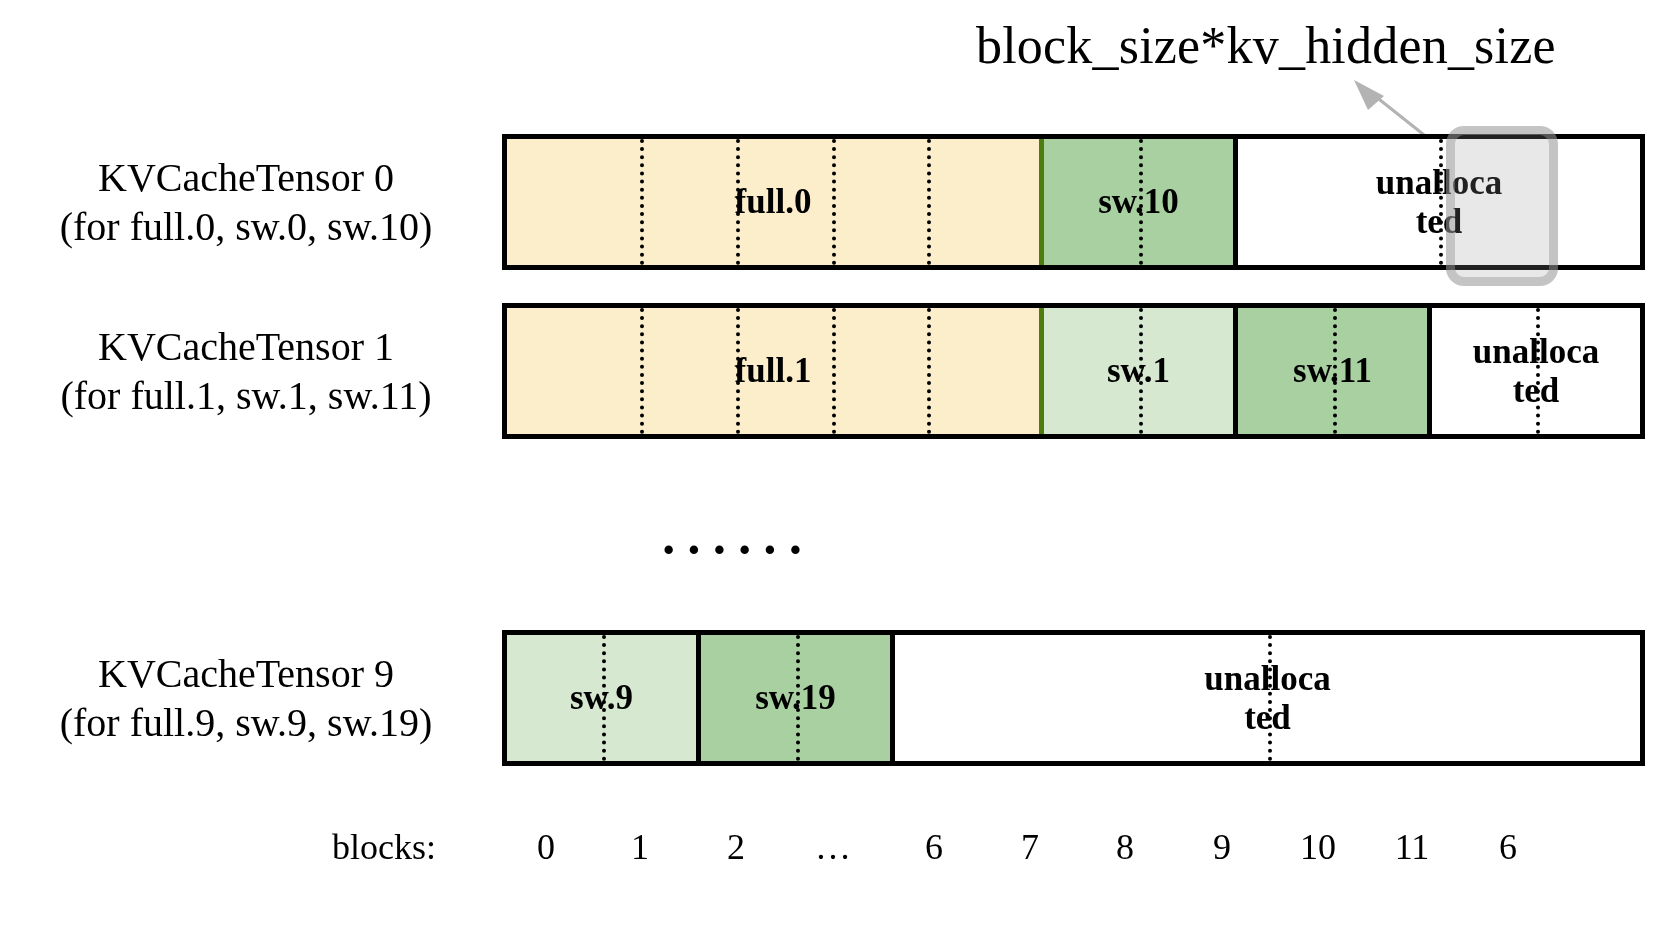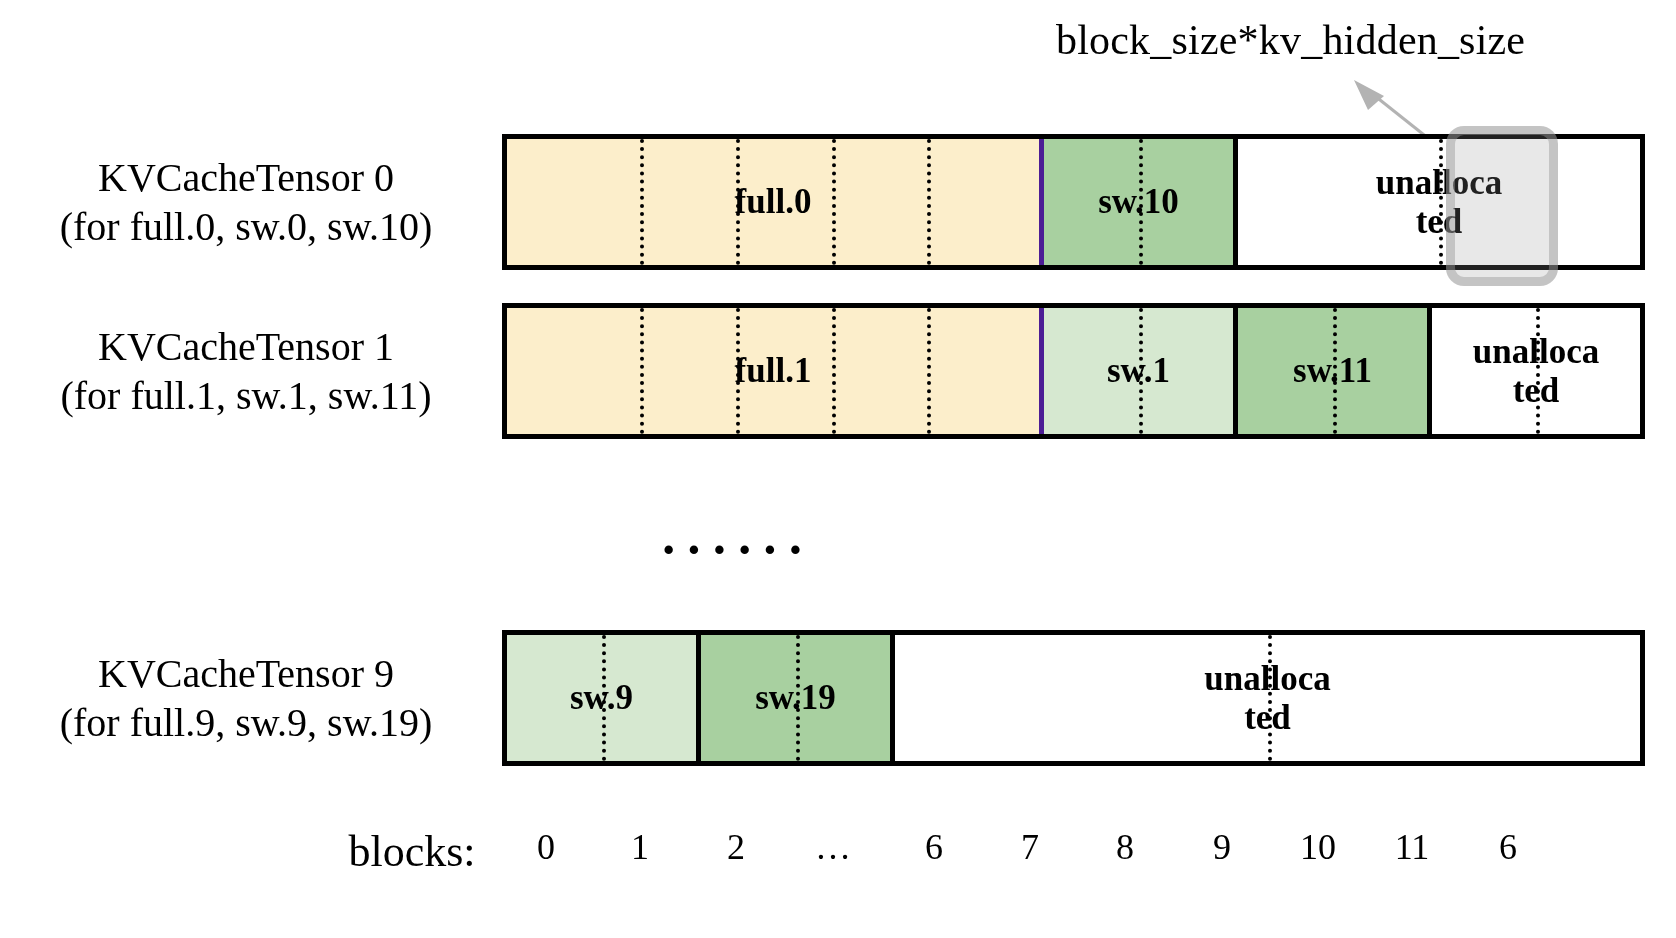--- a/index.html
+++ b/index.html
@@ -19,23 +19,23 @@
   #stage {
     position: absolute;
     left: 0; top: 0;
     width: 1676px;
     height: 938px;
   }
 
   
   .annot-label {
     position: absolute;
-    left: 1056px;
+    left: 976px;
     top: 16px;
-    font-size: 42px;
+    font-size: 52px;
     line-height: 1.15;
     white-space: nowrap;
     letter-spacing: 0.2px;
   }
   .annot-arrow {
     position: absolute;
     left: 1330px;
     top: 70px;
     width: 130px;
     height: 90px;
@@ -73,21 +73,21 @@
   .seg {
     position: relative;
     box-sizing: border-box;
     display: flex;
     align-items: center;
     justify-content: center;
     font-size: 35px;
     font-weight: bold;
     overflow: visible;
   }
-  .seg.full { flex: 0 0 537px; background: #fceecb; border-right: 5px solid #4c1d95; }
+  .seg.full { flex: 0 0 537px; background: #fceecb; border-right: 5px solid #4d7c0f; }
   .seg.sw   { flex: 0 0 194px; background: #d6e8d0; border-right: 5px solid #000; }
   .seg.sw2  { flex: 0 0 194px; background: #a8d0a0; border-right: 5px solid #000; }
   .seg.un   { flex: 1 1 auto;  background: #ffffff; }
 
   .seg .lbl {
     position: relative;
     z-index: 3;
     text-align: center;
     line-height: 1.05;
   }
@@ -119,22 +119,22 @@
     left: 0;
     top: 826px;
     width: 1676px;
     height: 60px;
   }
   .axis-title {
     position: absolute;
     left: 332px;
     top: 0;
     width: 160px;
-    text-align: center;
-    font-size: 44px;
+    text-align: left;
+    font-size: 36px;
   }
   .tick {
     position: absolute;
     top: 0;
     width: 88px;
     margin-left: -44px;
     text-align: center;
     font-size: 36px;
   }
 

